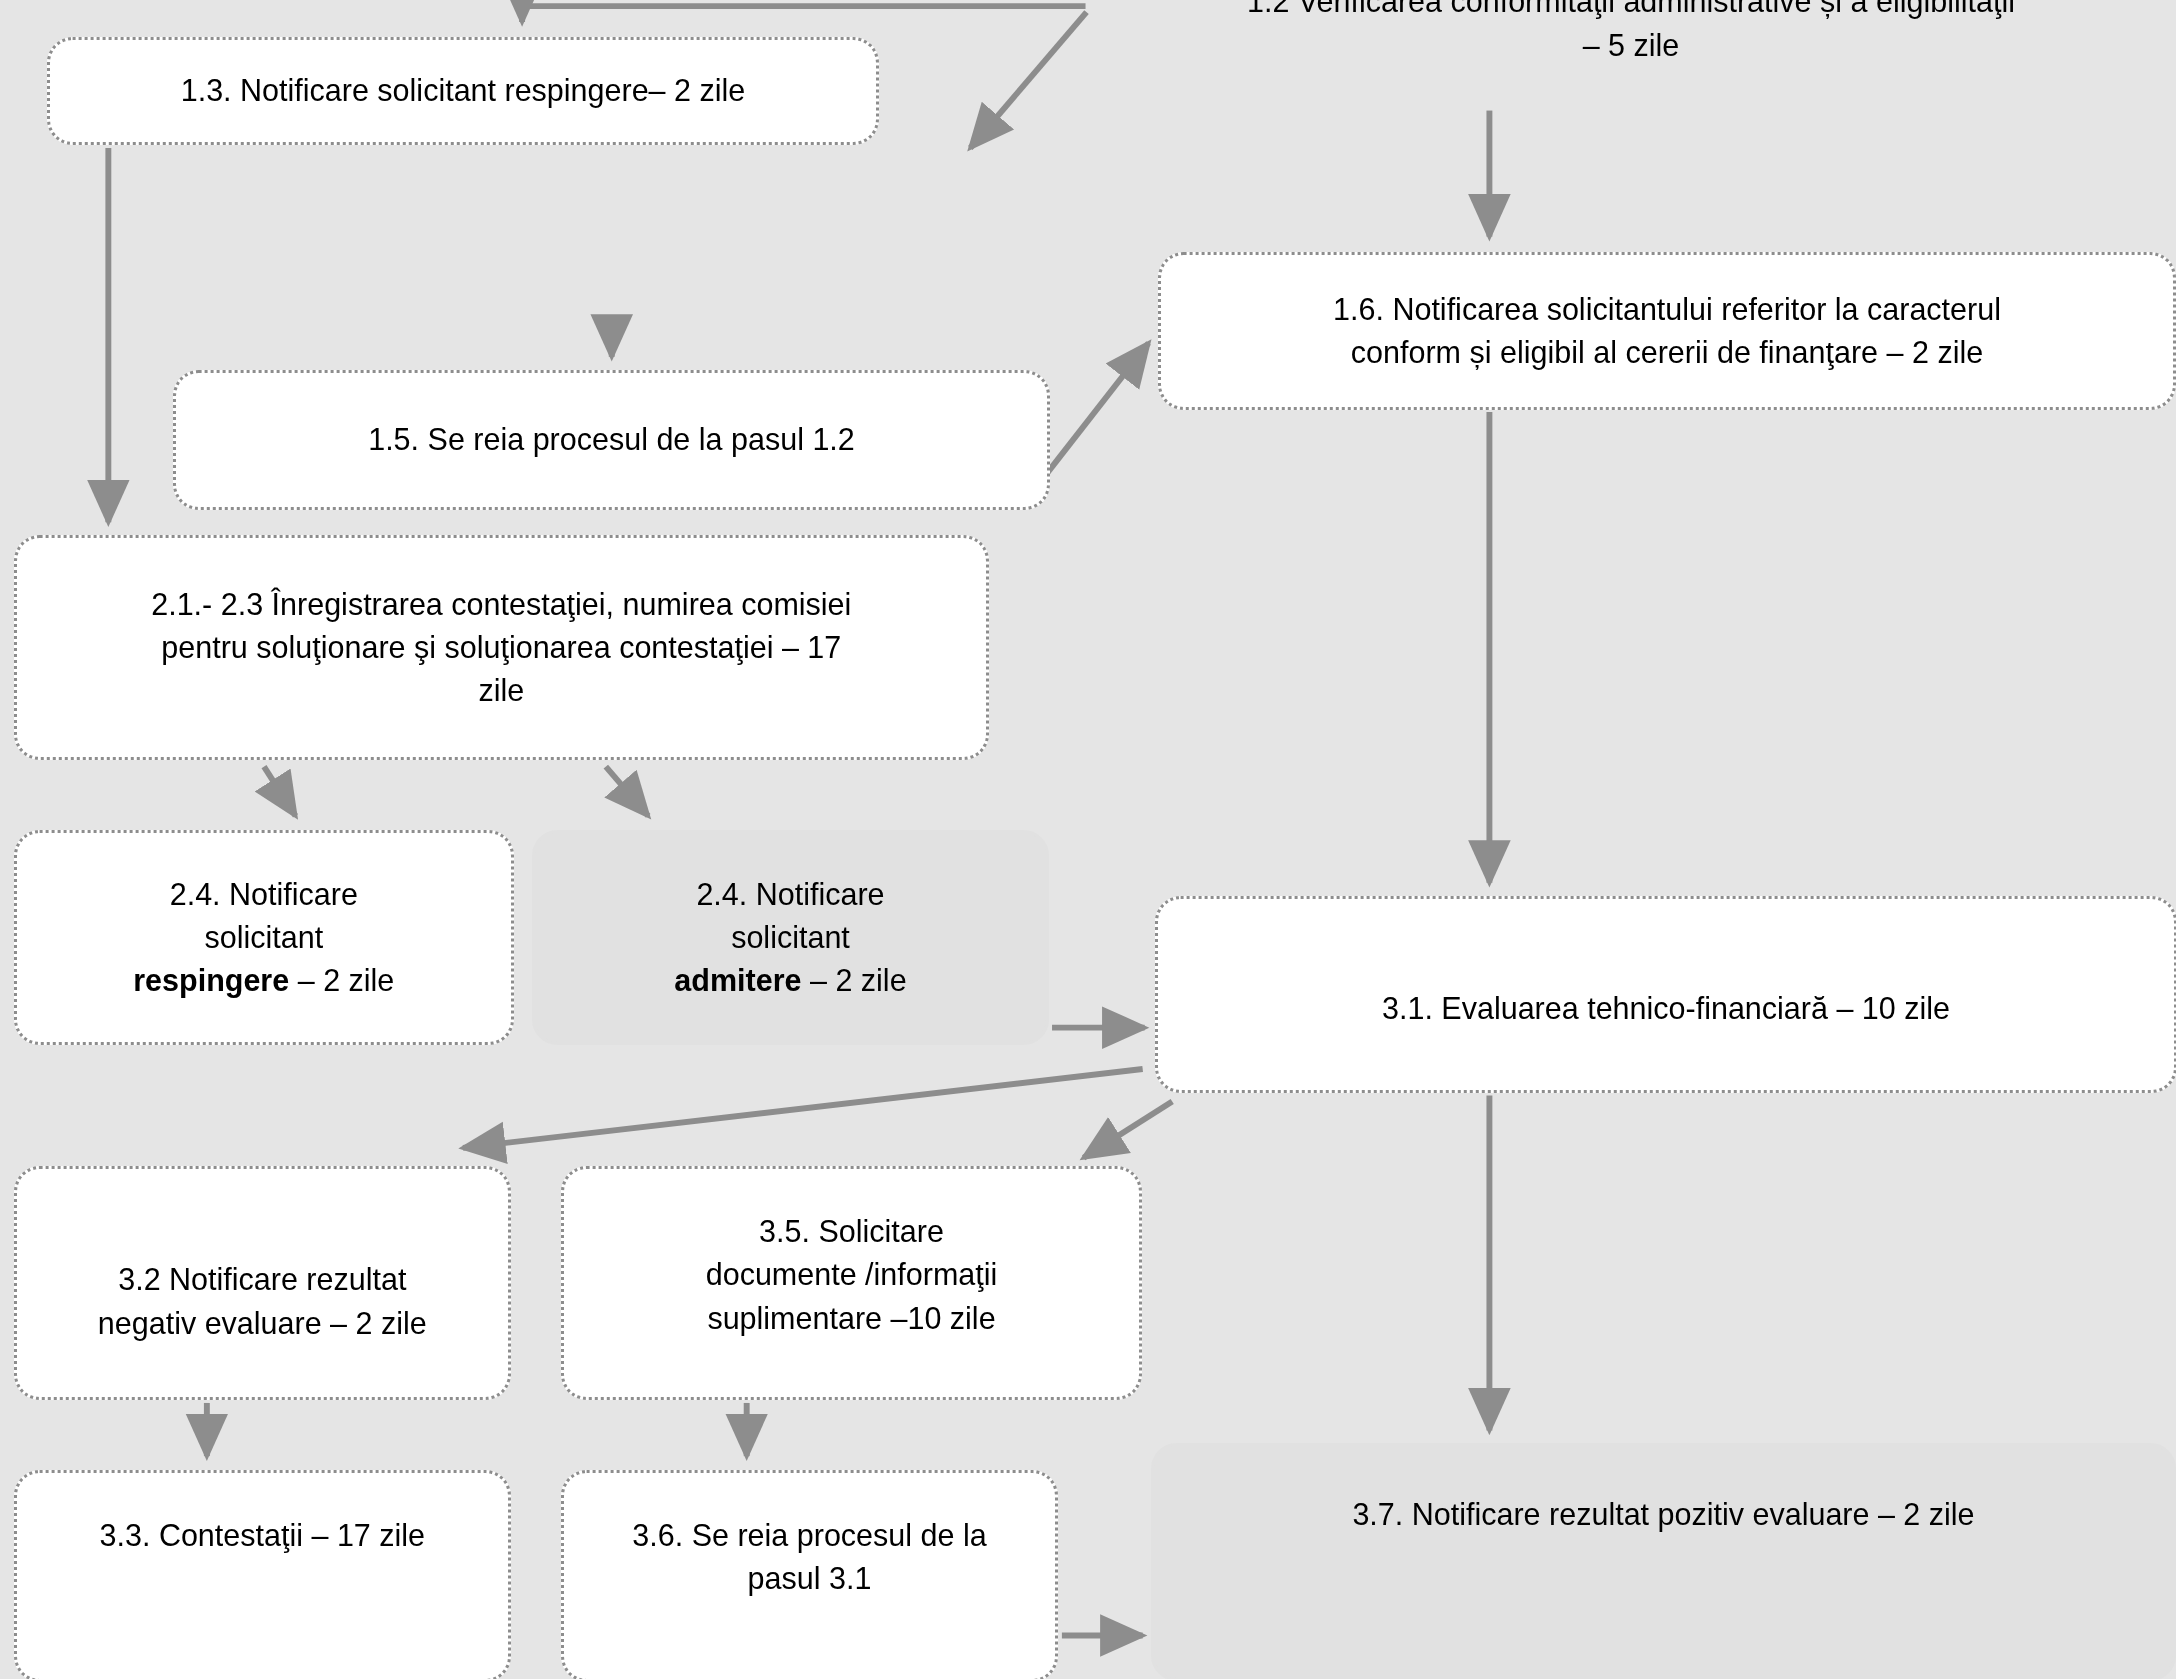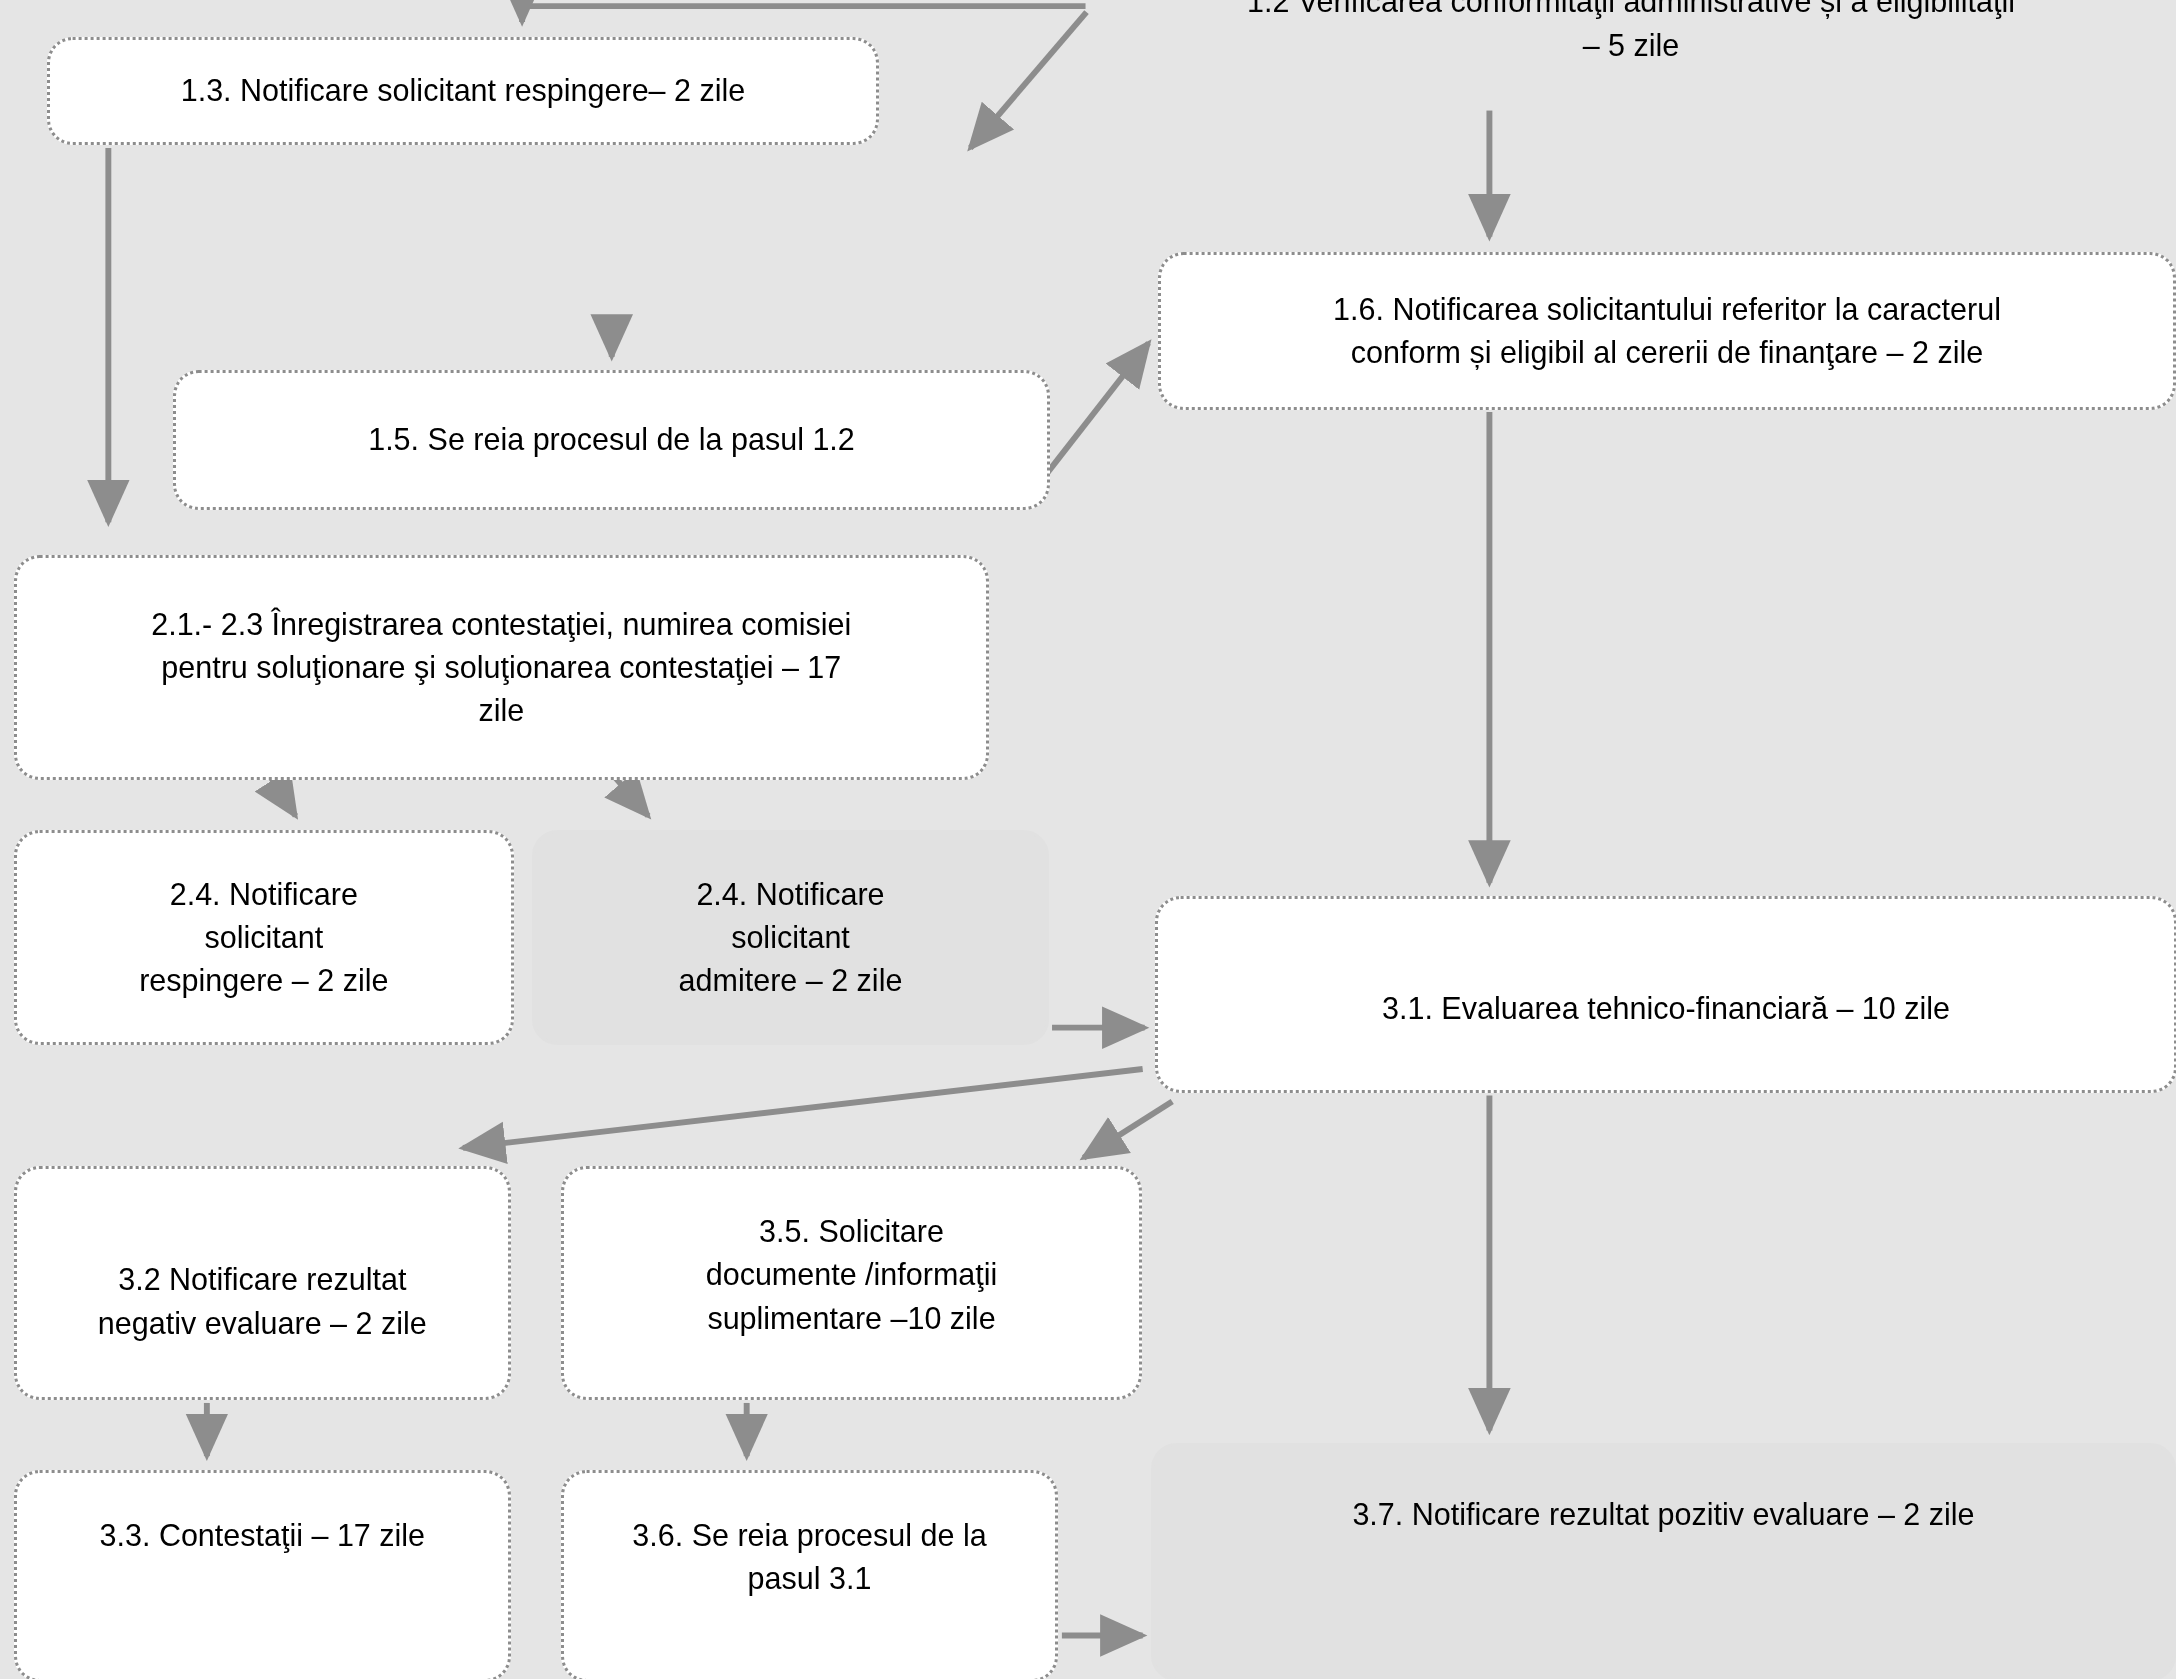--- a/index.html
+++ b/index.html
@@ -30,21 +30,21 @@
   }
   .node.filled{
     border:3.9px solid #e1e1e1;
     background:#e1e1e1;
   }
   .node.plain{
     border:none;
     background:transparent;
   }
   .node .txt{display:block;width:100%;}
-  .node b{font-weight:normal;}
+  .node b{font-weight:bold;}
   svg#wires{
     position:absolute;
     left:0;top:0;
     width:2176px;
     height:1680px;
     pointer-events:none;
   }
 </style>
 </head>
 <body>
@@ -133,21 +133,21 @@
 
 
   <div class="node dotted" style="left:173px;top:370px;width:877px;height:140px;">
     <span class="txt">1.5. Se reia procesul de la pasul 1.2</span>
   </div>
 
   <div class="node dotted" style="left:1158px;top:252px;width:1018px;height:158px;">
     <span class="txt"><span>1.6. Notificarea solicitantului referitor la caracterul</span><br><span>conform  și eligibil al cererii de finanţare – 2 zile</span></span>
   </div>
 
-  <div class="node dotted" style="left:13.8px;top:555px;width:975px;height:225px;">
+  <div class="node dotted" style="left:13.8px;top:535px;width:975px;height:225px;">
     <span class="txt"><span>2.1.- 2.3 Înregistrarea contestaţiei, numirea comisiei</span><br><span>pentru soluţionare şi soluţionarea contestaţiei – 17</span><br><span>zile</span></span>
   </div>
 
   <div class="node dotted" style="left:13.8px;top:830px;width:500px;height:215px;">
     <span class="txt"><span>2.4. Notificare</span><br><span>solicitant</span><br><b>respingere</b><span> – 2 zile</span></span>
   </div>
 
   <div class="node filled" style="left:532px;top:830px;width:517px;height:215px;">
     <span class="txt"><span>2.4. Notificare</span><br><span>solicitant</span><br><b>admitere</b><span> – 2 zile</span></span>
   </div>

